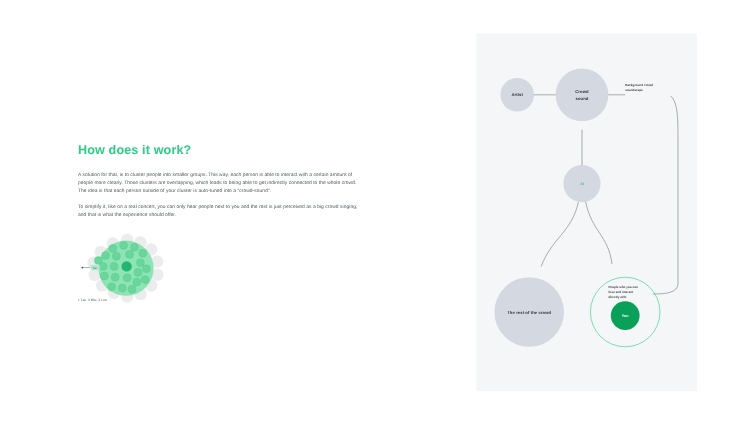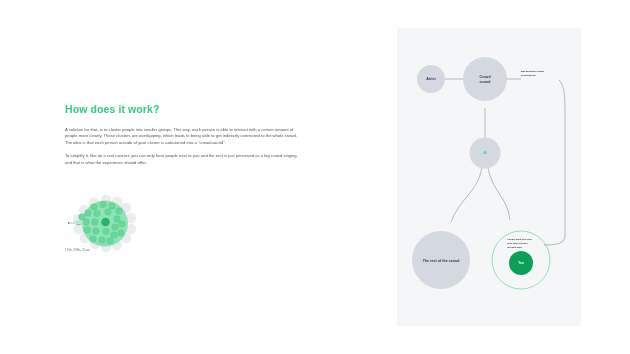--- a/index.html
+++ b/index.html
@@ -21,21 +21,21 @@
     position: absolute;
     left: 65px;
     top: 104px;
     width: 240px;
   }
   .page-title {
     font-size: 10.5px;
     font-weight: bold;
     color: #2ecc84;
     letter-spacing: 0.1px;
-    margin: 0 0 11px 0;
+    margin: 16px 0 11px 0;
     line-height: 1.1;
   }
   .body-para {
     font-size: 4.1px;
     line-height: 1.62;
     color: #4b5358;
     margin: 0 0 7px 0;
     letter-spacing: 0.04px;
   }
   .body-para:last-of-type { margin-bottom: 0; }

